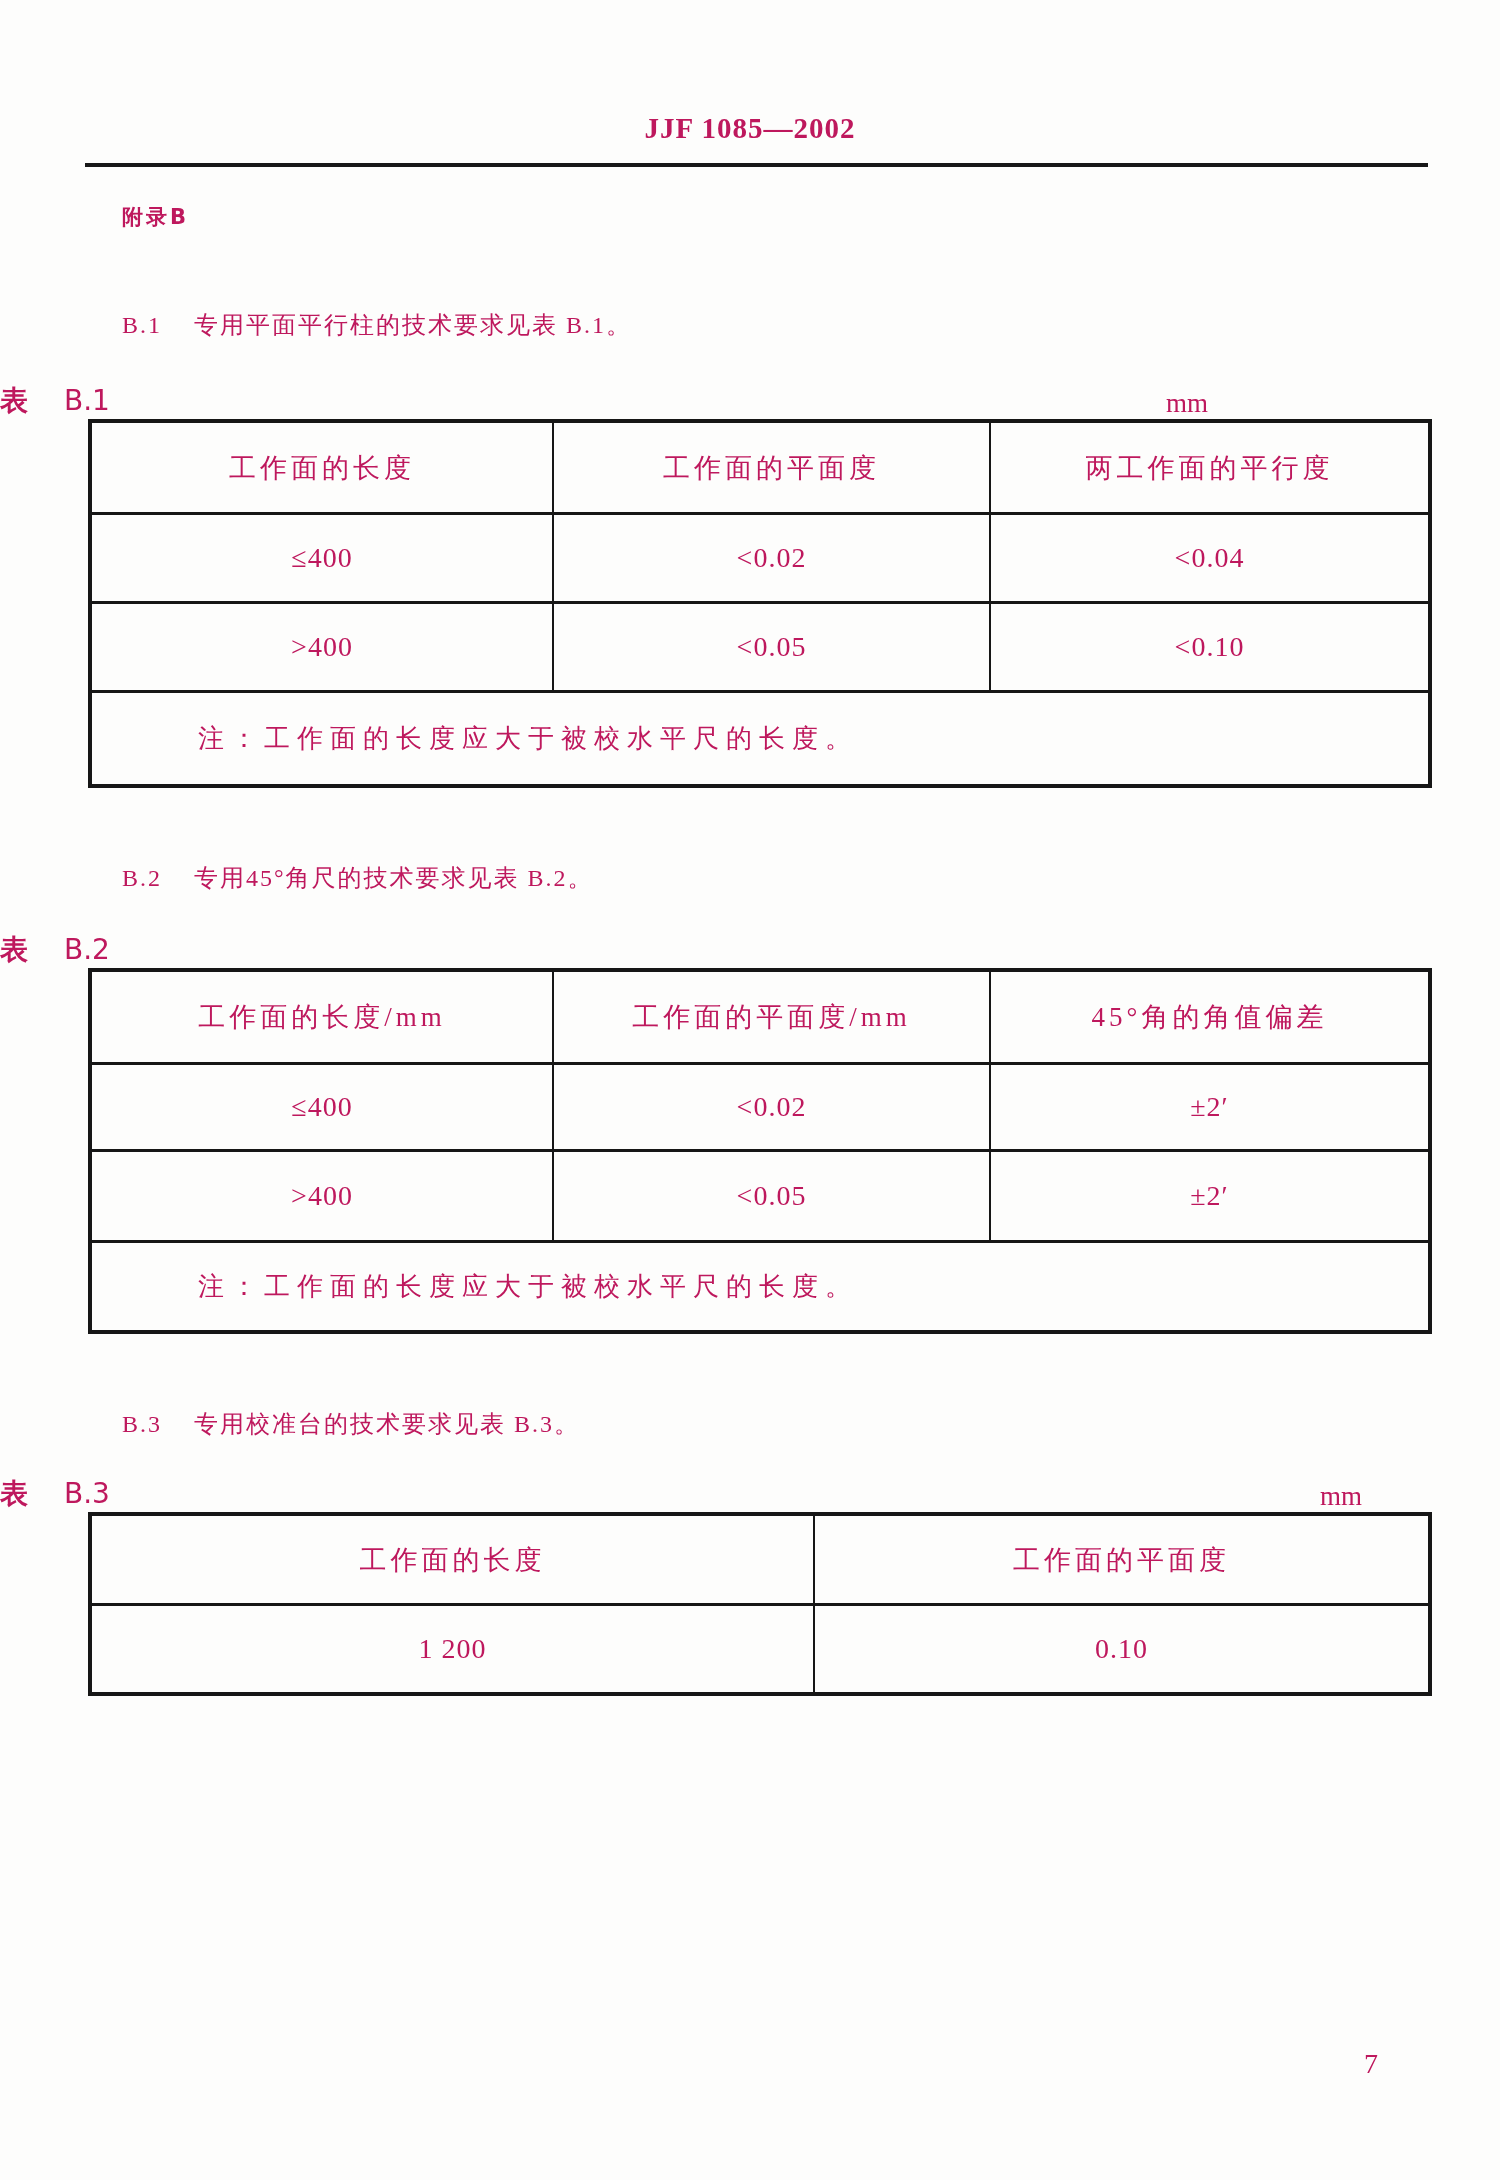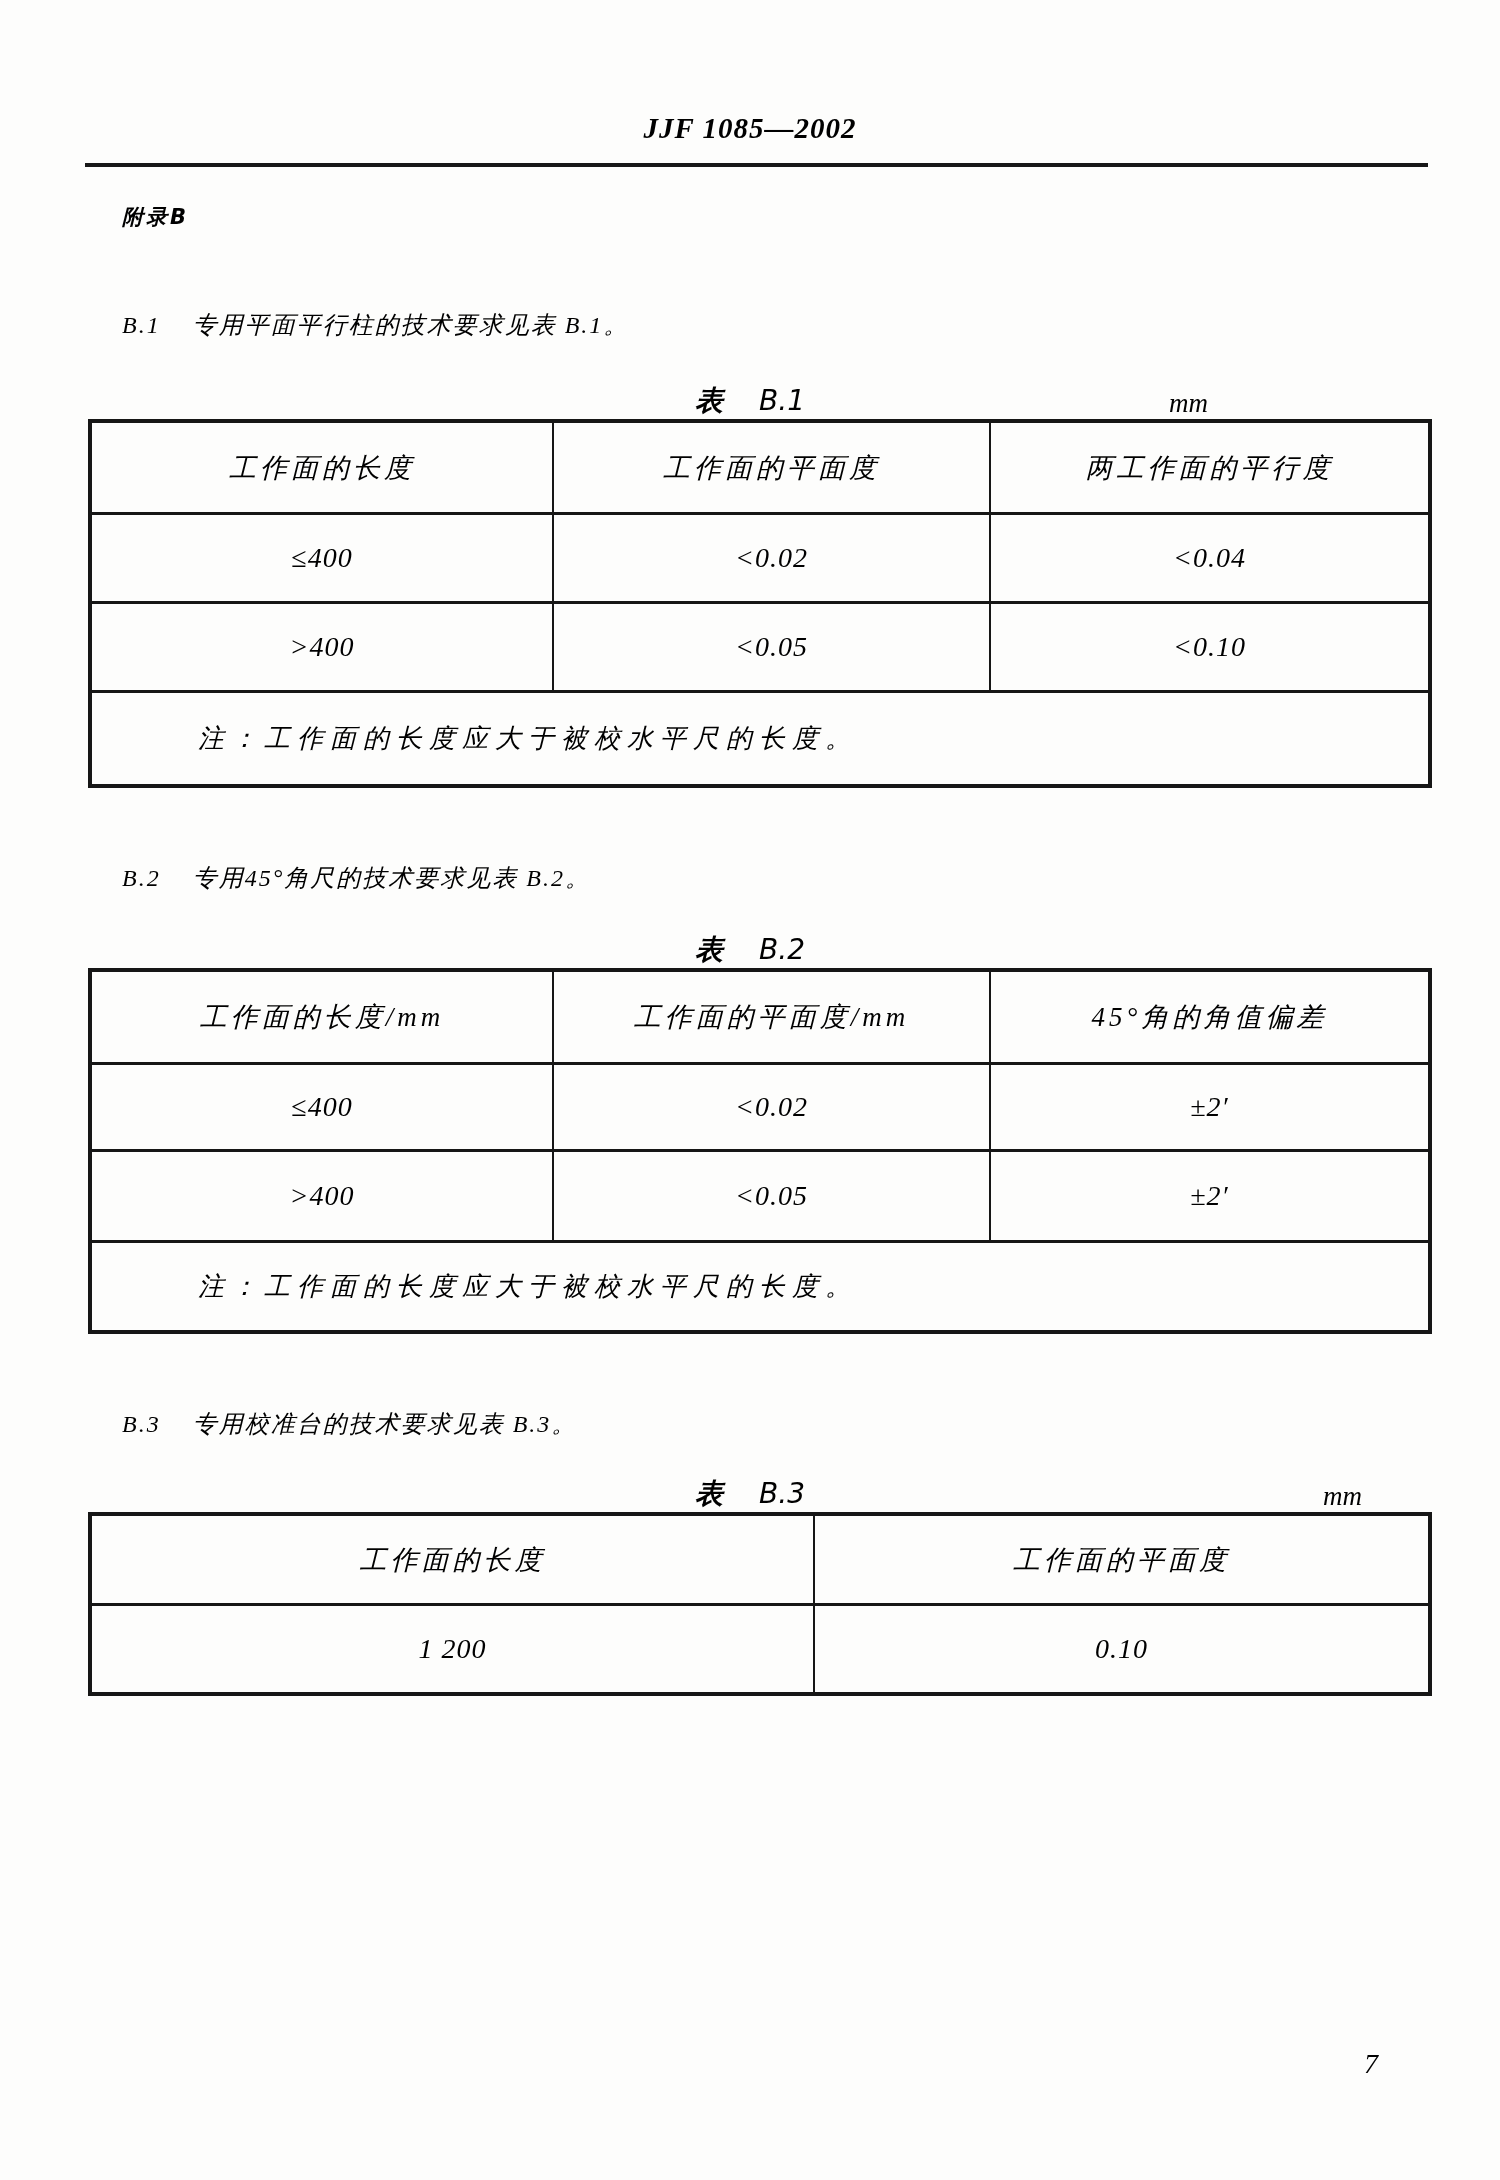--- a/index.html
+++ b/index.html
@@ -6,24 +6,23 @@
     margin: 0;
     padding: 0;
     background: #e8e8e8;
   }
   .page {
     position: relative;
     width: 1500px;
     height: 2180px;
     margin: 0 auto;
     background: #fdfdfc;
-    color: #000000;
+    color: #be185d;
     font-family: "Liberation Serif", "DejaVu Serif", serif;
     overflow: hidden;
-    font-style: italic;
   }
   
   .doc-header {
     padding-top: 112px;
     text-align: center;
     font-size: 29px;
     font-weight: bold;
     letter-spacing: 1px;
   }
   .header-rule {
@@ -54,21 +53,20 @@
     letter-spacing: 2px;
     line-height: 40px;
   }
   .sh-b1 { margin-top: 74px; }
   .sh-b2 { margin-top: 70px; }
   .sh-b3 { margin-top: 70px; }
   .sec-num { margin-right: 32px; }
   
   .table-caption {
     position: relative;
-    text-align: center;
     font-size: 28px;
     line-height: 36px;
   }
   .cap-b1 { margin-top: 38px; }
   .cap-b2 { margin-top: 34px; }
   .cap-b3 { margin-top: 32px; }
   .cap-word {
     font-weight: bold;
     font-family: "DejaVu Sans", "Liberation Sans", sans-serif;
   }

